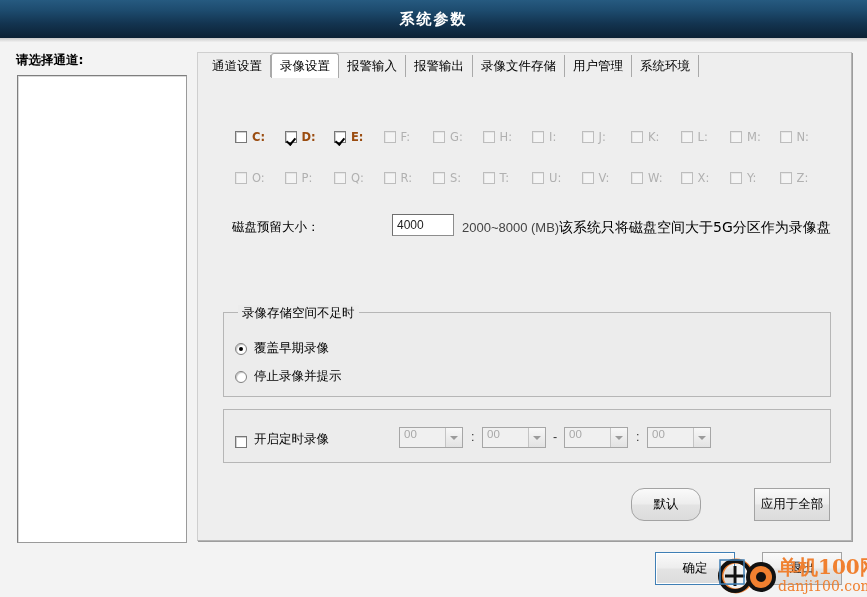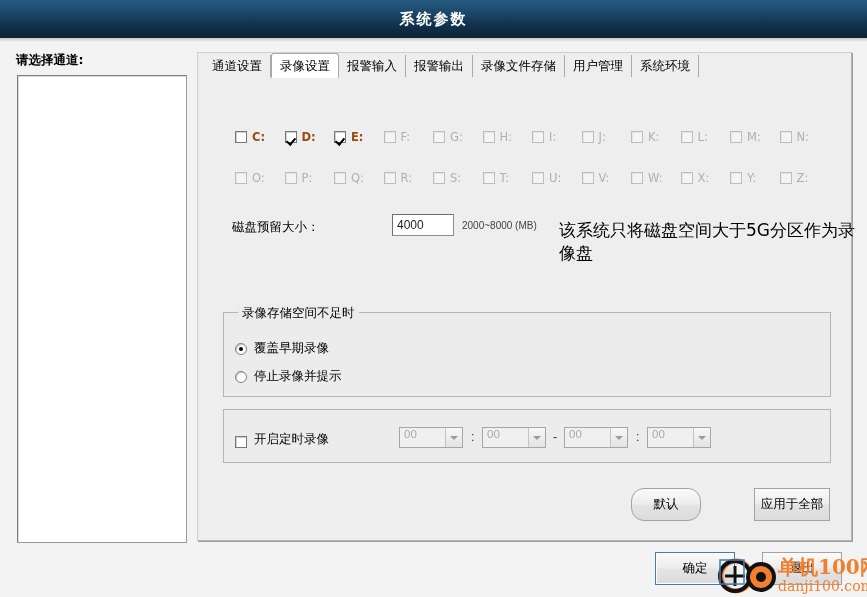--- a/index.html
+++ b/index.html
@@ -187,26 +187,26 @@
     background: #ffffff;
     font-size: 12px;
     color: #1d1d1d;
     padding: 0 4px;
     line-height: 20px;
     font-family: "Liberation Sans", sans-serif;
     outline: none;
   }
   .res-range {
     position: absolute; left: 462px; top: 220px;
-    font-size: 10px; color: #444;
+    font-size: 13px; color: #444;
     font-family: "Liberation Sans", sans-serif;
   }
   .res-note {
     position: absolute; left: 559px; top: 219px;
-    font-size: 17px; color: #000;
+    font-size: 14px; color: #000;
     font-family: "DejaVu Sans", "Liberation Sans", sans-serif;
   }
 
   
   .timer-cb { position: absolute; left: 235px; top: 431px; display: flex; align-items: flex-end; }
   .timer-cb .tlabel {
     margin-left: 7px; font-size: 12.5px; color: #000;
     font-family: "DejaVu Sans", "Liberation Sans", sans-serif;
   }
   .combo {

